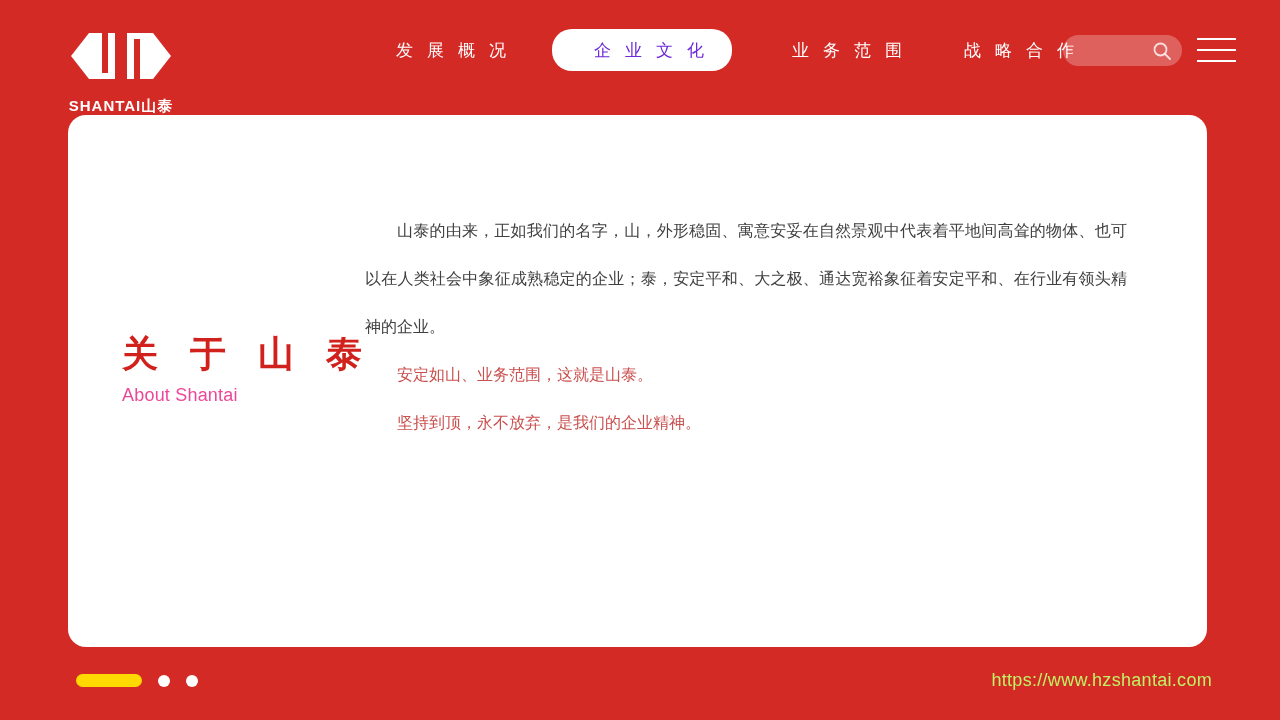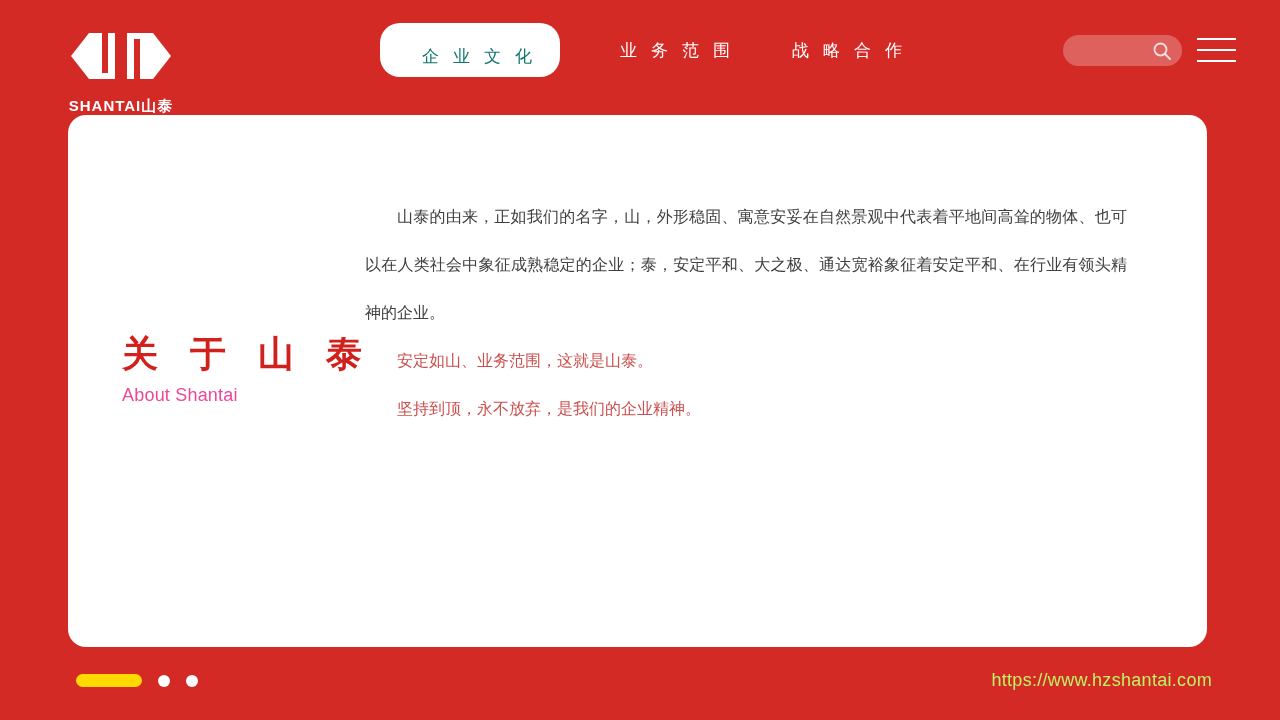--- a/index.html
+++ b/index.html
@@ -20,22 +20,22 @@
   .logo-word {
     display:block; color:#ffffff; font-weight:bold; font-size:15px;
     letter-spacing:1px; margin-top:15px; white-space:nowrap;
   }
   .nav { position:absolute; left:358px; top:0; height:100px; display:flex; align-items:center; }
   .nav-item {
     color:#ffffff; font-size:17px; letter-spacing:14px; text-indent:14px;
     padding:9px 10px 9px 24px; white-space:nowrap; cursor:pointer;
   }
   .nav-item.active {
-    background:#ffffff; color:#0f766e; border-radius:20px;
-    padding:22px 14px 9px 28px; margin:16px 22px;
+    background:#ffffff; color:#6d28d9; border-radius:20px;
+    padding:10px 14px 9px 28px; margin:16px 22px;
   }
   .search {
     position:absolute; left:1063px; top:35px; width:119px; height:31px;
     background:rgba(255,255,255,0.26); border-radius:16px;
     display:flex; align-items:center; justify-content:flex-end; padding-right:10px;
     cursor:text;
   }
   .search input {
     position:absolute; left:12px; top:0; width:86px; height:31px;
     background:transparent; border:none; outline:none; color:#fff; font-size:14px;
@@ -52,21 +52,21 @@
   .title-block { position:absolute; left:54px; top:215px; }
   .title-cn {
     color:#d0211d; font-size:36px; font-weight:bold;
     letter-spacing:11px; white-space:nowrap;
   }
   .title-en {
     color:#ec4899; font-size:18px; font-weight:normal; margin-top:6px;
     letter-spacing:0.2px;
   }
   .content {
-    position:absolute; left:297px; top:78px; width:762px;
+    position:absolute; left:297px; top:92px; width:762px;
     font-size:16px; line-height:48px; color:#404040;
     text-align:justify;
   }
   .content p { text-indent:2em; margin:0; }
   .content p.em { color:#c9504e; text-align:left; }
 
   
   .pager { position:absolute; left:76px; top:674px; display:flex; align-items:center; }
   .pager .bar {
     width:66px; height:13px; border-radius:7px; background:#ffd900; cursor:pointer;
@@ -90,20 +90,21 @@
     <svg class="logo-mark" width="104" height="50" viewBox="0 0 104 50">
       <polygon points="20,1 46,1 46,47 20,47 2,24" fill="#ffffff"></polygon>
       <rect x="33" y="1" width="6" height="40" fill="#d42a26"></rect>
       <polygon points="84,1 58,1 58,47 84,47 102,24" fill="#ffffff"></polygon>
       <rect x="65" y="7" width="6" height="40" fill="#d42a26"></rect>
     </svg>
     <span class="logo-word">SHANTAI山泰</span>
   </div>
 
   <div class="nav">
+    <div class="nav-item">发展概况</div>
     <div class="nav-item active">企业文化</div>
     <div class="nav-item">业务范围</div>
     <div class="nav-item">战略合作</div>
   </div>
 
   <div class="search">
     <input type="text" placeholder="" style="">
     <svg width="20" height="20" viewBox="0 0 20 20">
       <circle cx="8.5" cy="8.5" r="6" fill="none" stroke="rgba(255,255,255,0.8)" stroke-width="1.8"></circle>
       <line x1="13" y1="13" x2="18" y2="18" stroke="rgba(255,255,255,0.8)" stroke-width="1.8" stroke-linecap="round"></line>

